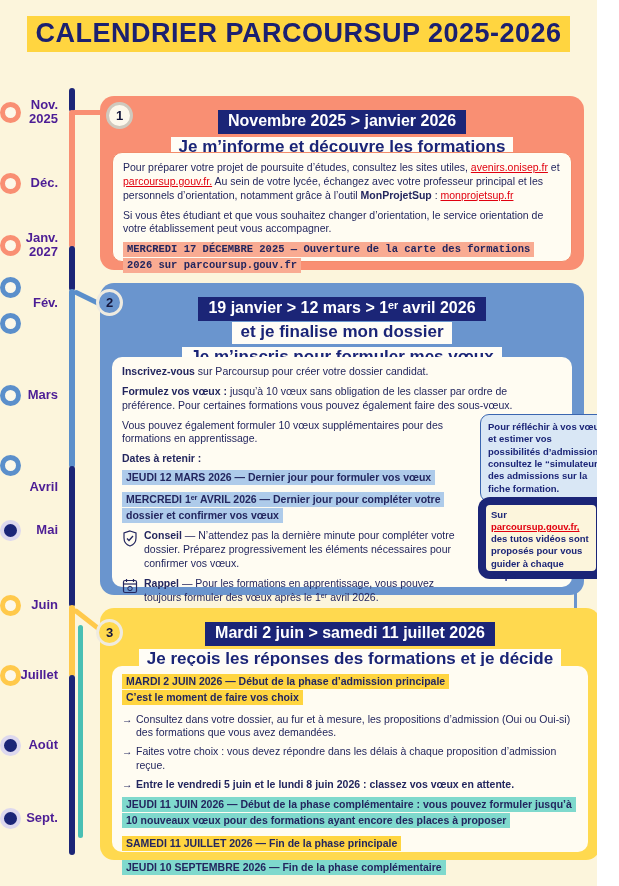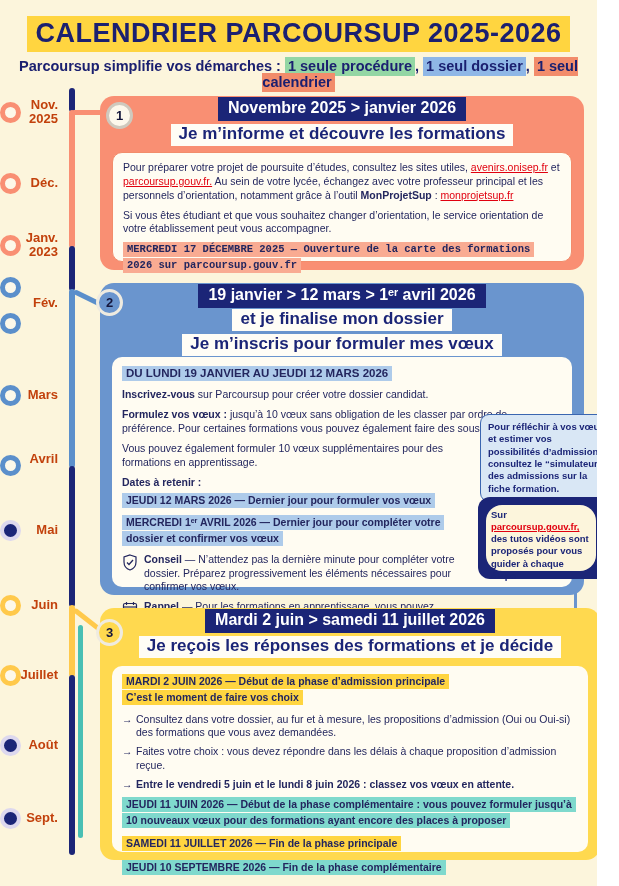--- a/index.html
+++ b/index.html
@@ -17,28 +17,28 @@
   .hl-blue-sub{background:#8FB7E6;}
   .hl-salmon-sub{background:#F28C6B;}
 
   
   .tl-seg{position:absolute;left:69px;width:6px;border-radius:3px;}
   .tl-teal{position:absolute;left:78px;width:5px;border-radius:3px;background:#49BFB3;}
   .tl-node{position:absolute;width:11px;height:11px;border-radius:50%;
     background:#FDF8E9;border:5px solid #999;z-index:4;}
   .tl-node.fill{width:13px;height:13px;border-width:4px;background:#1B2577;border-color:#DDD8EE;}
   .tl-label{position:absolute;left:0;width:58px;text-align:right;font-size:13px;
-    font-weight:bold;color:#c2410c;line-height:14px;z-index:4;}
+    font-weight:bold;color:#4c1d95;line-height:14px;z-index:4;}
   .conn{position:absolute;height:5px;border-radius:3px;z-index:2;}
   .badge{position:absolute;width:21px;height:21px;border-radius:50%;border:3px solid #EFEBE0;
     color:#14163C;font-weight:bold;font-size:13px;text-align:center;line-height:21px;z-index:5;}
 
   
   .card{position:absolute;left:100px;border-radius:14px;z-index:1;}
-  .card-head{text-align:center;padding-top:1px;}
+  .card-head{text-align:center;padding-top:14px;}
   .head-dates span{display:inline-block;background:#1B2577;color:#FFFFFF;
     font-weight:bold;font-size:16px;padding:2px 10px 4px;}
   .head-title{margin-top:3px;}
   .head-title span{display:inline-block;background:#FFFDF6;color:#1B2577;
     font-weight:bold;font-size:17px;padding:0px 8px 2px;}
   .inner{position:absolute;background:#FFFCF2;border-radius:10px;
     font-size:10.5px;line-height:1.32;color:#23265E;padding:8px 10px;box-sizing:border-box;}
   .inner p{margin:0 0 6px;}
   .b{font-weight:bold;}
   .lnk{color:#E1000F;text-decoration:underline;cursor:pointer;}
@@ -55,34 +55,33 @@
   .arrow-item{display:flex;margin:0 0 5px;}
   .arrow-item .ar{flex:0 0 14px;}
 
   
   .callout1{position:absolute;left:480px;top:414px;width:133px;box-sizing:border-box;
     background:#D9E7F5;border:1.5px solid #3B66B0;border-radius:9px;padding:6px 7px;
     font-size:9.5px;font-weight:bold;color:#1B2577;line-height:1.3;z-index:6;}
   .phone{position:absolute;left:478px;top:497px;width:140px;height:82px;
     background:#1B2577;border-radius:12px;z-index:6;}
   .phone-screen{position:absolute;left:8px;top:8px;right:22px;bottom:8px;
-    background:#FCF5DC;border-radius:16px;padding:4px 5px;font-size:9.5px;
+    background:#FCF5DC;border-radius:4px;padding:4px 5px;font-size:9.5px;
     font-weight:bold;color:#1B2577;line-height:1.28;box-sizing:border-box;}
   .phone-cam{position:absolute;right:7px;top:37px;width:8px;height:8px;border-radius:50%;background:#FFFFFF;}
   .phone-tail{position:absolute;left:574px;top:579px;width:3px;height:29px;background:#6A95CE;z-index:0;}
 </style>
 </head>
 <body>
 
 <div class="canvas">
 
   <div class="main-title">
     <span>CALENDRIER PARCOURSUP 2025-2026</span>
   </div>
-  <div class="subtitle"><span>Parcoursup simplifie vos démarches : </span><span class="hl hl-green">1 seule procédure</span><span>, </span><span class="hl hl-blue-sub">1 seul dossier</span><span>, </span><span class="hl hl-salmon-sub">1 seul calendrier</span></div>
 
   <div class="tl-seg" style="top:88px;height:24px;background:#1B2577;"></div>
   <div class="tl-seg" style="top:110px;height:138px;background:#F98F73;"></div>
   <div class="tl-seg" style="top:246px;height:45px;background:#1B2577;"></div>
   <div class="tl-seg" style="top:289px;height:179px;background:#5B8FCB;"></div>
   <div class="tl-seg" style="top:466px;height:141px;background:#1B2577;"></div>
   <div class="tl-seg" style="top:605px;height:72px;background:#FFC94B;"></div>
   <div class="tl-seg" style="top:675px;height:180px;background:#1B2577;"></div>
   <div class="tl-teal" style="top:625px;height:213px;"></div>
 
@@ -105,29 +104,29 @@
 
   <div class="tl-label" style="top:98px;">
       <div>Nov.</div>
       <div>2025</div>
     </div>
   <div class="tl-label" style="top:176px;">
       <div>Déc.</div>
     </div>
   <div class="tl-label" style="top:231px;">
       <div>Janv.</div>
-      <div>2023</div>
+      <div>2027</div>
     </div>
   <div class="tl-label" style="top:296px;">
       <div>Fév.</div>
     </div>
   <div class="tl-label" style="top:388px;">
       <div>Mars</div>
     </div>
-  <div class="tl-label" style="top:452px;">
+  <div class="tl-label" style="top:480px;">
       <div>Avril</div>
     </div>
   <div class="tl-label" style="top:523px;">
       <div>Mai</div>
     </div>
   <div class="tl-label" style="top:598px;">
       <div>Juin</div>
     </div>
   <div class="tl-label" style="top:668px;">
       <div>Juillet</div>
@@ -155,21 +154,20 @@
     </div>
   </div>
 
   <div class="card" style="top:283px;width:484px;height:312px;background:#6A95CE;">
     <div class="card-head">
       <div class="head-dates"><span>19 janvier &gt; 12 mars &gt; 1ᵉʳ avril 2026</span></div>
       <div class="head-title" style="margin-top:1px;"><span>et je finalise mon dossier</span></div>
       <div class="head-title"><span>Je m’inscris pour formuler mes vœux</span></div>
     </div>
     <div class="inner" style="left:12px;right:12px;top:74px;bottom:8px;">
-      <p><span class="hl-line hl-blue" style="font-size:11.5px;">DU LUNDI 19 JANVIER AU JEUDI 12 MARS 2026</span></p>
       <p><span class="b">Inscrivez-vous</span><span> sur Parcoursup pour créer votre dossier candidat.</span></p>
       <p><span class="b">Formulez vos vœux :</span><span> jusqu’à 10 vœux sans obligation de les classer par ordre de préférence. Pour certaines formations vous pouvez également faire des sous-vœux.</span></p>
       <p class="narrow">Vous pouvez également formuler 10 vœux supplémentaires pour des formations en apprentissage.</p>
       <p class="b" style="margin-bottom:4px;">Dates à retenir :</p>
       <p><span class="hl-line hl-blue">JEUDI 12 MARS 2026 — Dernier jour pour formuler vos vœux</span></p>
       <p class="narrow"><span class="hl-line hl-blue">MERCREDI 1ᵉʳ AVRIL 2026 — Dernier jour pour compléter votre dossier et confirmer vos vœux</span></p>
       <div class="icon-row narrow">
         <span class="ico">
           <svg width="16" height="17" viewBox="0 0 16 17">
               <path d="M8 1 L14 3 V8 C14 12 11 15 8 16 C5 15 2 12 2 8 V3 Z" fill="none" stroke="#23265E" stroke-width="1.2"></path>

